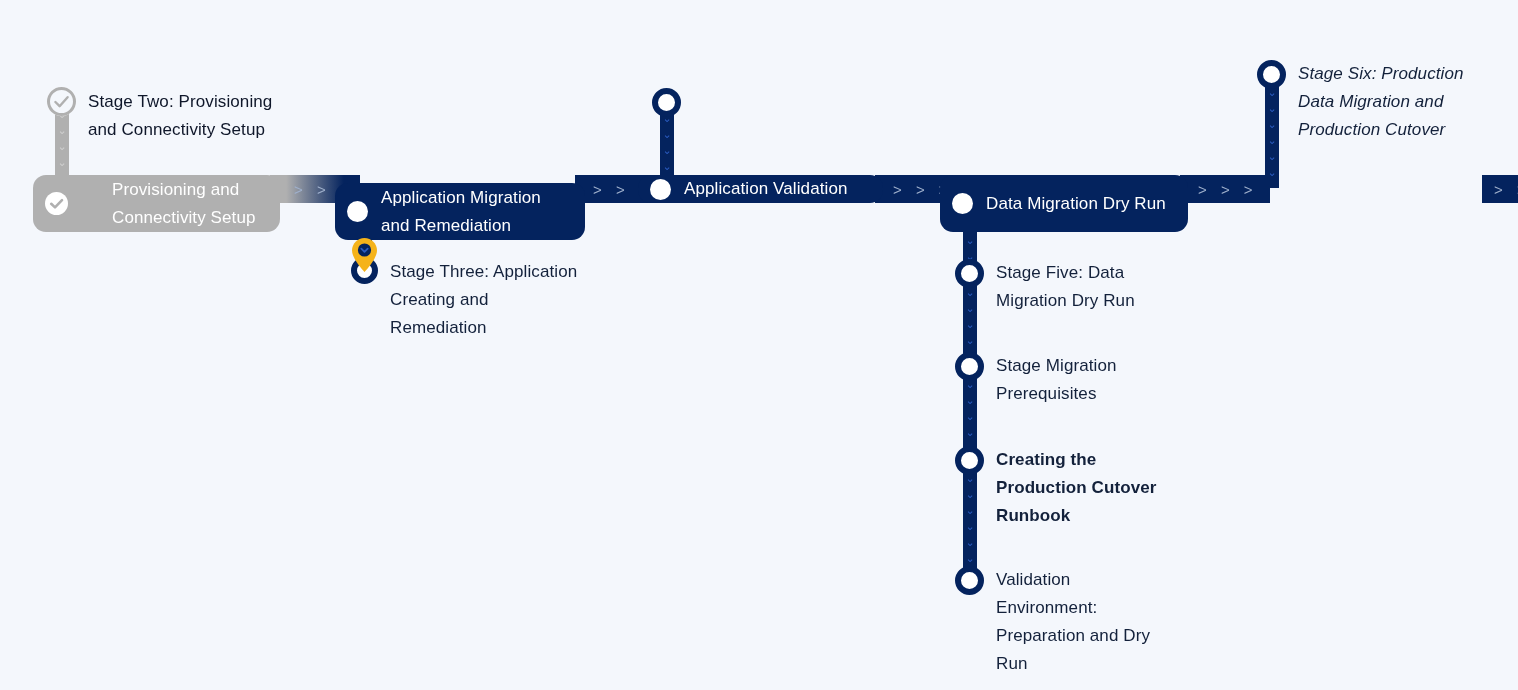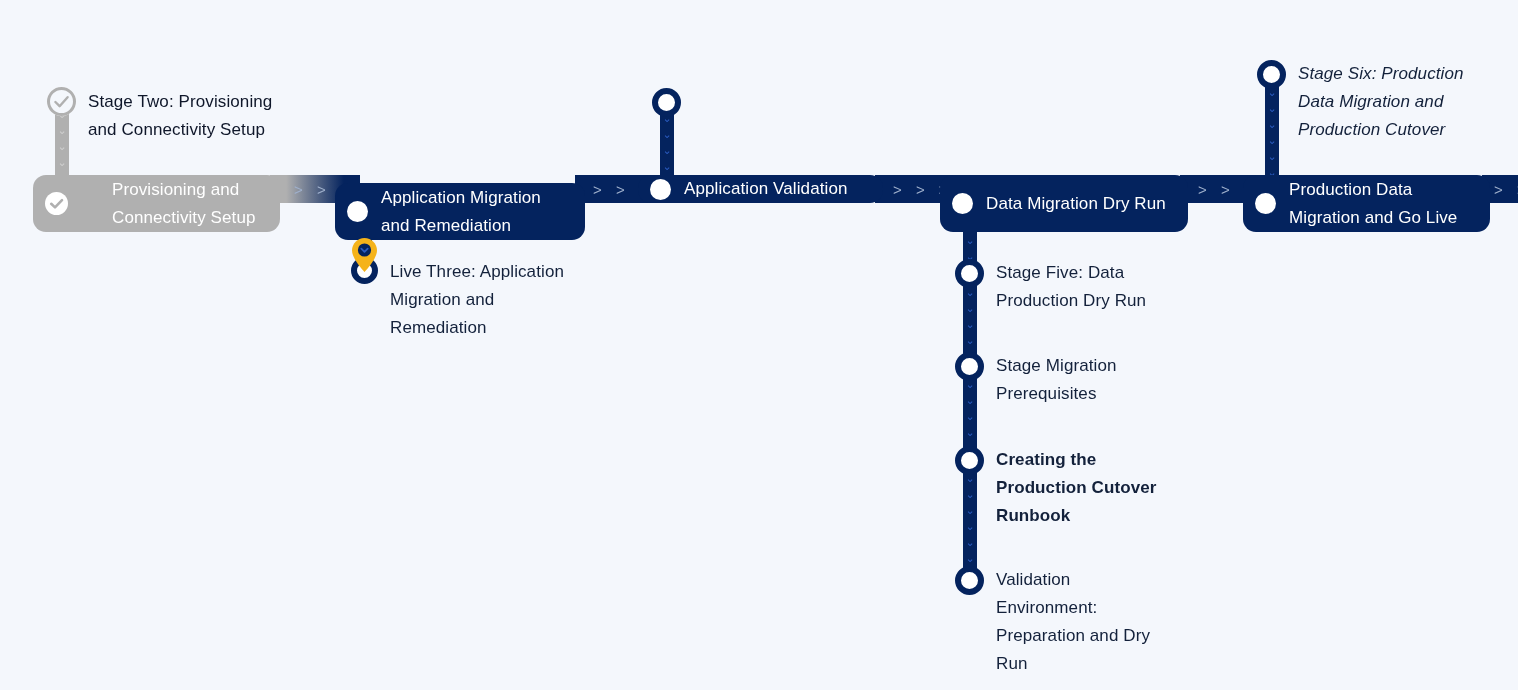--- a/index.html
+++ b/index.html
@@ -214,47 +214,43 @@
   <div class="pill navy" style="left:638px; top:175px; width:245px; height:28px;">
     <span class="disc"></span>
     <span class="pill-label">Application Validation</span>
   </div>
 
   <div class="pill navy" style="left:940px; top:175px; width:248px; height:57px;">
     <span class="disc"></span>
     <span class="pill-label">Data Migration Dry Run</span>
   </div>
 
-  <div class="pill navy" style="left:1243px; top:175px; width:247px; height:57px;">
-    <span class="disc"></span>
-    <span class="pill-label">Production Data Migration and Go Live</span>
-  </div>
 
   <div class="ring checkmark" style="left:47px; top:87px;">
     <svg width="29" height="29" viewBox="0 0 29 29">
       <circle cx="14.5" cy="14.5" r="13" fill="#f4f7fc" stroke="#b0b0b0" stroke-width="3"></circle>
       <path d="M8.4 15 L12.6 19.2 L20.6 10.2" fill="none" stroke="#b0b0b0" stroke-width="2.4" stroke-linecap="round" stroke-linejoin="round"></path>
     </svg>
   </div>
   <div class="caption muted" style="left:88px; top:88px; width:205px;">Stage Two: Provisioning and Connectivity Setup</div>
 
   <div class="ring small" style="left:351px; top:257px;"></div>
   <div class="pin" style="left:351px; top:237px;">
     <svg width="27" height="36" viewBox="0 0 27 36">
       <path d="M13.5 1 C6.6 1 1 6.6 1 13.5 C1 22 13.5 35 13.5 35 C13.5 35 26 22 26 13.5 C26 6.6 20.4 1 13.5 1 Z" fill="#f5b31a"></path>
       <circle cx="13.5" cy="13" r="6.6" fill="#04235e"></circle>
       <path d="M10.3 11.6 L13.5 14.8 L16.7 11.6" fill="none" stroke="#2a5bbf" stroke-width="1.8" stroke-linecap="round" stroke-linejoin="round"></path>
     </svg>
   </div>
-  <div class="caption" style="left:390px; top:258px; width:190px;">Live Three: Application Migration and Remediation</div>
+  <div class="caption" style="left:390px; top:258px; width:190px;">Stage Three: Application Creating and Remediation</div>
 
   <div class="ring" style="left:652px; top:88px;"></div>
 
   <div class="ring" style="left:955px; top:259px;"></div>
-  <div class="caption" style="left:996px; top:259px; width:175px;">Stage Five: Data Production Dry Run</div>
+  <div class="caption" style="left:996px; top:259px; width:175px;">Stage Five: Data Migration Dry Run</div>
 
   <div class="ring" style="left:955px; top:352px;"></div>
   <div class="caption" style="left:996px; top:352px; width:160px;">Stage Migration Prerequisites</div>
 
   <div class="ring" style="left:955px; top:446px;"></div>
   <div class="caption" style="left:996px; top:446px; width:172px;font-weight:bold;">Creating the Production Cutover Runbook</div>
 
   <div class="ring" style="left:955px; top:566px;"></div>
   <div class="caption" style="left:996px; top:566px; width:175px;">Validation Environment: Preparation and Dry Run</div>
 

